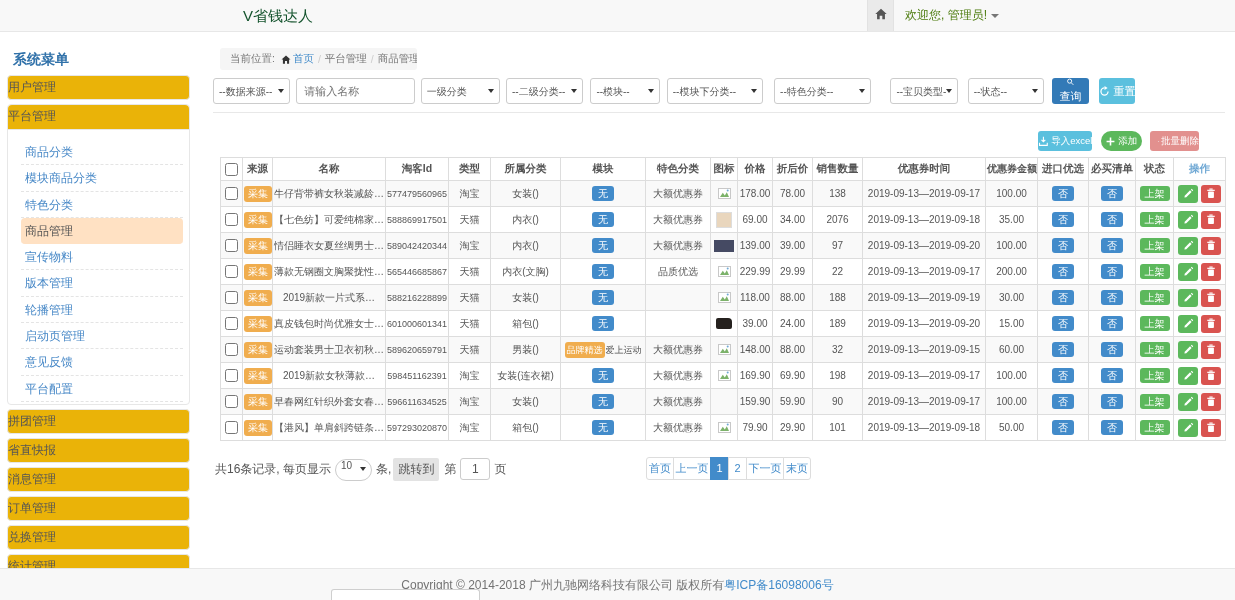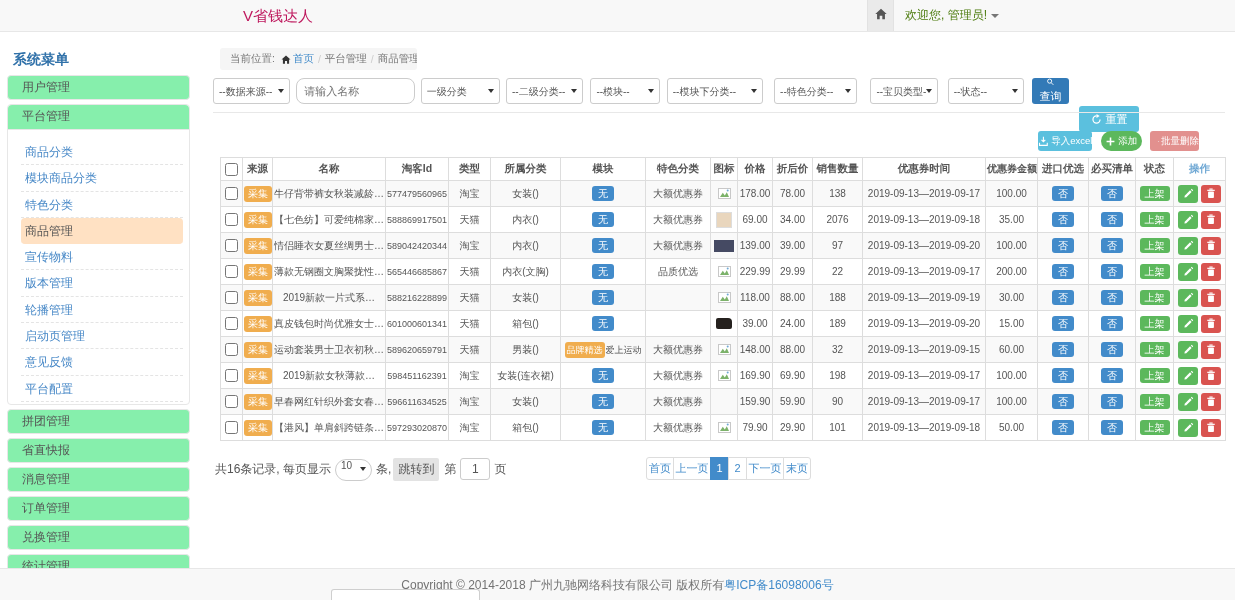--- a/index.html
+++ b/index.html
@@ -1,46 +1,46 @@
 <!DOCTYPE html>
 <html><head>
 <meta charset="utf-8">
 <style>
   * { margin:0; padding:0; box-sizing:border-box; }
   html,body { width:1235px; height:600px; background:#fff; font-family:"Liberation Sans","DejaVu Sans",sans-serif; font-size:12px; color:#555; overflow:hidden; }
 
   
   .navbar { position:absolute; top:0; left:0; width:1235px; height:32px; background:#f8f8f8; border-bottom:1px solid #e7e7e7; }
-  .brand { position:absolute; left:243px; top:0; line-height:31px; color:#be185d; font-size:15px; }
+  .brand { position:absolute; left:243px; top:0; line-height:31px; color:#14532d; font-size:15px; }
   .nav-home { position:absolute; left:867px; top:0; width:27px; height:31px; background:#eaeaea; border-left:1px solid #e2e2e2; border-right:1px solid #e2e2e2; text-align:center; line-height:34px; }
   .nav-user { position:absolute; left:905px; top:0; line-height:31px; color:#4d7c0f; font-size:12px; }
   .caret { display:inline-block; width:0; height:0; border-left:4px solid transparent; border-right:4px solid transparent; border-top:4px solid #777; margin-left:4px; vertical-align:middle; }
 
   
   .sidebar { position:absolute; left:7px; top:40px; width:183px; }
   .side-title { color:#3071a9; font-weight:bold; font-size:14px; margin:10px 0 7px 6px; line-height:18px; }
-  .acc-header { height:25px; line-height:23px; padding-left:14px; background:#86efac; border:1px solid #e7e7e7; border-radius:4px; color:#555; font-size:12px; margin-bottom:4px; cursor:pointer; }
+  .acc-header { height:25px; line-height:23px; background:#eab308; border:1px solid #e7e7e7; border-radius:4px; color:#555; font-size:12px; margin-bottom:4px; cursor:pointer; }
   .panel-open { border:1px solid #e7e7e7; border-radius:4px; margin-bottom:4px; background:#fff; }
   .panel-open .acc-header { border:none; border-bottom:1px solid #e7e7e7; border-radius:4px 4px 0 0; margin-bottom:0; }
   .panel-body { padding:9px 6px 2px 13px; }
   .panel-body li { list-style:none; height:26.3px; line-height:26.3px; padding-left:4px; color:#4788c7; border-bottom:1px dashed #e4e4e4; cursor:pointer; }
   .panel-body li.active { background:#ffe1c3; border-radius:4px; border-bottom:1px solid #ffe1c3; color:#555; }
 
   
   .breadcrumb { position:absolute; left:220px; top:48px; width:197px; height:22px; background:#f5f5f5; border-radius:3px; padding-left:10px; white-space:nowrap; font-size:10.5px; color:#777; overflow:hidden; display:flex; align-items:center; }
   .breadcrumb > * { flex:none; }
   .breadcrumb .lnk { color:#428bca; }
   .breadcrumb .sep { color:#ccc; padding:0 4px; }
 
   
   .filters { position:absolute; left:213px; top:78px; height:26px; white-space:nowrap; }
   .selwrap { position:relative; display:inline-block; height:26px; vertical-align:top; }
   .selwrap select { appearance:none; -webkit-appearance:none; width:100%; height:26px; border:1px solid #ccc; border-radius:3px; background:#fff; color:#555; padding:0 11px 0 5px; font-size:10px; font-family:inherit; }
   .selwrap::after { content:""; position:absolute; right:6px; top:11px; border-left:3.5px solid transparent; border-right:3.5px solid transparent; border-top:4.5px solid #333; pointer-events:none; }
-  .txt-input { height:26px; border:1px solid #ccc; border-radius:8px; padding:0 7px; font-size:11px; color:#555; font-family:inherit; vertical-align:top; }
+  .txt-input { height:26px; border:1px solid #ccc; border-radius:3px; padding:0 7px; font-size:11px; color:#555; font-family:inherit; vertical-align:top; }
   .btn { display:inline-flex; align-items:center; justify-content:center; height:26px; border:none; border-radius:3px; color:#fff; font-size:11px; font-family:inherit; vertical-align:top; white-space:nowrap; cursor:pointer; gap:3px; overflow:hidden; }
   .btn-primary { background:#337ab7; }
   .btn-info { background:#5bc0de; }
   .btn-success { background:#5cb85c; }
   .btn-danger-light { background:#e2908e;padding-left:8px; }
 
   .hr-line { position:absolute; left:213px; top:112px; width:1012px; border-top:1px solid #e8e8e8; }
 
   .toolbar { position:absolute; left:213px; top:131px; width:986px; text-align:right; height:20px; }
   .toolbar .btn { height:20px; margin-left:5px; font-size:9.5px; gap:2px; }
@@ -133,31 +133,31 @@
   <span data-name="breadcrumb-level2">商品管理</span>
 </div>
 
 <div class="filters" data-name="filter-bar">
   <span class="selwrap" style="width:77px; margin-right:3px;"><select data-name="data-source-select"><option>--数据来源--</option></select></span>
   <input class="txt-input" style="width: 119px; margin-right: 2px;" data-name="name-search-input" placeholder="请输入名称">
   <span class="selwrap" style="width:79px; margin-right:3px;"><select data-name="level1-category-select"><option>一级分类</option></select></span>
   <span class="selwrap" style="width:77px; margin-right:4px;"><select data-name="level2-category-select"><option>--二级分类--</option></select></span>
   <span class="selwrap" style="width:70px; margin-right:3px;"><select data-name="module-select"><option>--模块--</option></select></span>
   <span class="selwrap" style="width:96px; margin-right:8px;"><select data-name="module-subcategory-select"><option>--模块下分类--</option></select></span>
-  <span class="selwrap" style="width:83px; margin-right:10px;"><select data-name="feature-category-select"><option>--特色分类--</option></select></span>
+  <span class="selwrap" style="width:97px; margin-right:16px;"><select data-name="feature-category-select"><option>--特色分类--</option></select></span>
   <span class="selwrap" style="width:68px; margin-right:6px;"><select data-name="item-type-select"><option>--宝贝类型--</option></select></span>
   <span class="selwrap" style="width:76px; margin-right:5px;"><select data-name="status-select"><option>--状态--</option></select></span>
   <button class="btn btn-primary" style="width:37px; margin-right:7px;flex-direction:column;" data-name="search-button">
       <svg data-name="search-icon" width="11" height="11" viewBox="0 0 14 14">
         <circle cx="5.5" cy="5.5" r="3.6" fill="none" stroke="#fff" stroke-width="1.6"></circle>
         <line x1="8.4" y1="8.4" x2="12" y2="12" stroke="#fff" stroke-width="1.6"></line>
       </svg>
       <span>查询</span>
     </button>
-  <button class="btn btn-info" style="width:60px;margin-top:28px;" data-name="reset-button">
+  <button class="btn btn-info" style="width:36px;" data-name="reset-button">
       <svg data-name="refresh-icon" width="11" height="11" viewBox="0 0 14 14">
         <path d="M11.5 7 A4.5 4.5 0 1 1 7 2.5" fill="none" stroke="#fff" stroke-width="1.6"></path>
         <polygon points="7,0 11,2.5 7,5" fill="#fff"></polygon>
       </svg>
       <span>重置</span>
     </button>
 </div>
 
 <div class="hr-line" data-name="filter-divider"></div>
 

